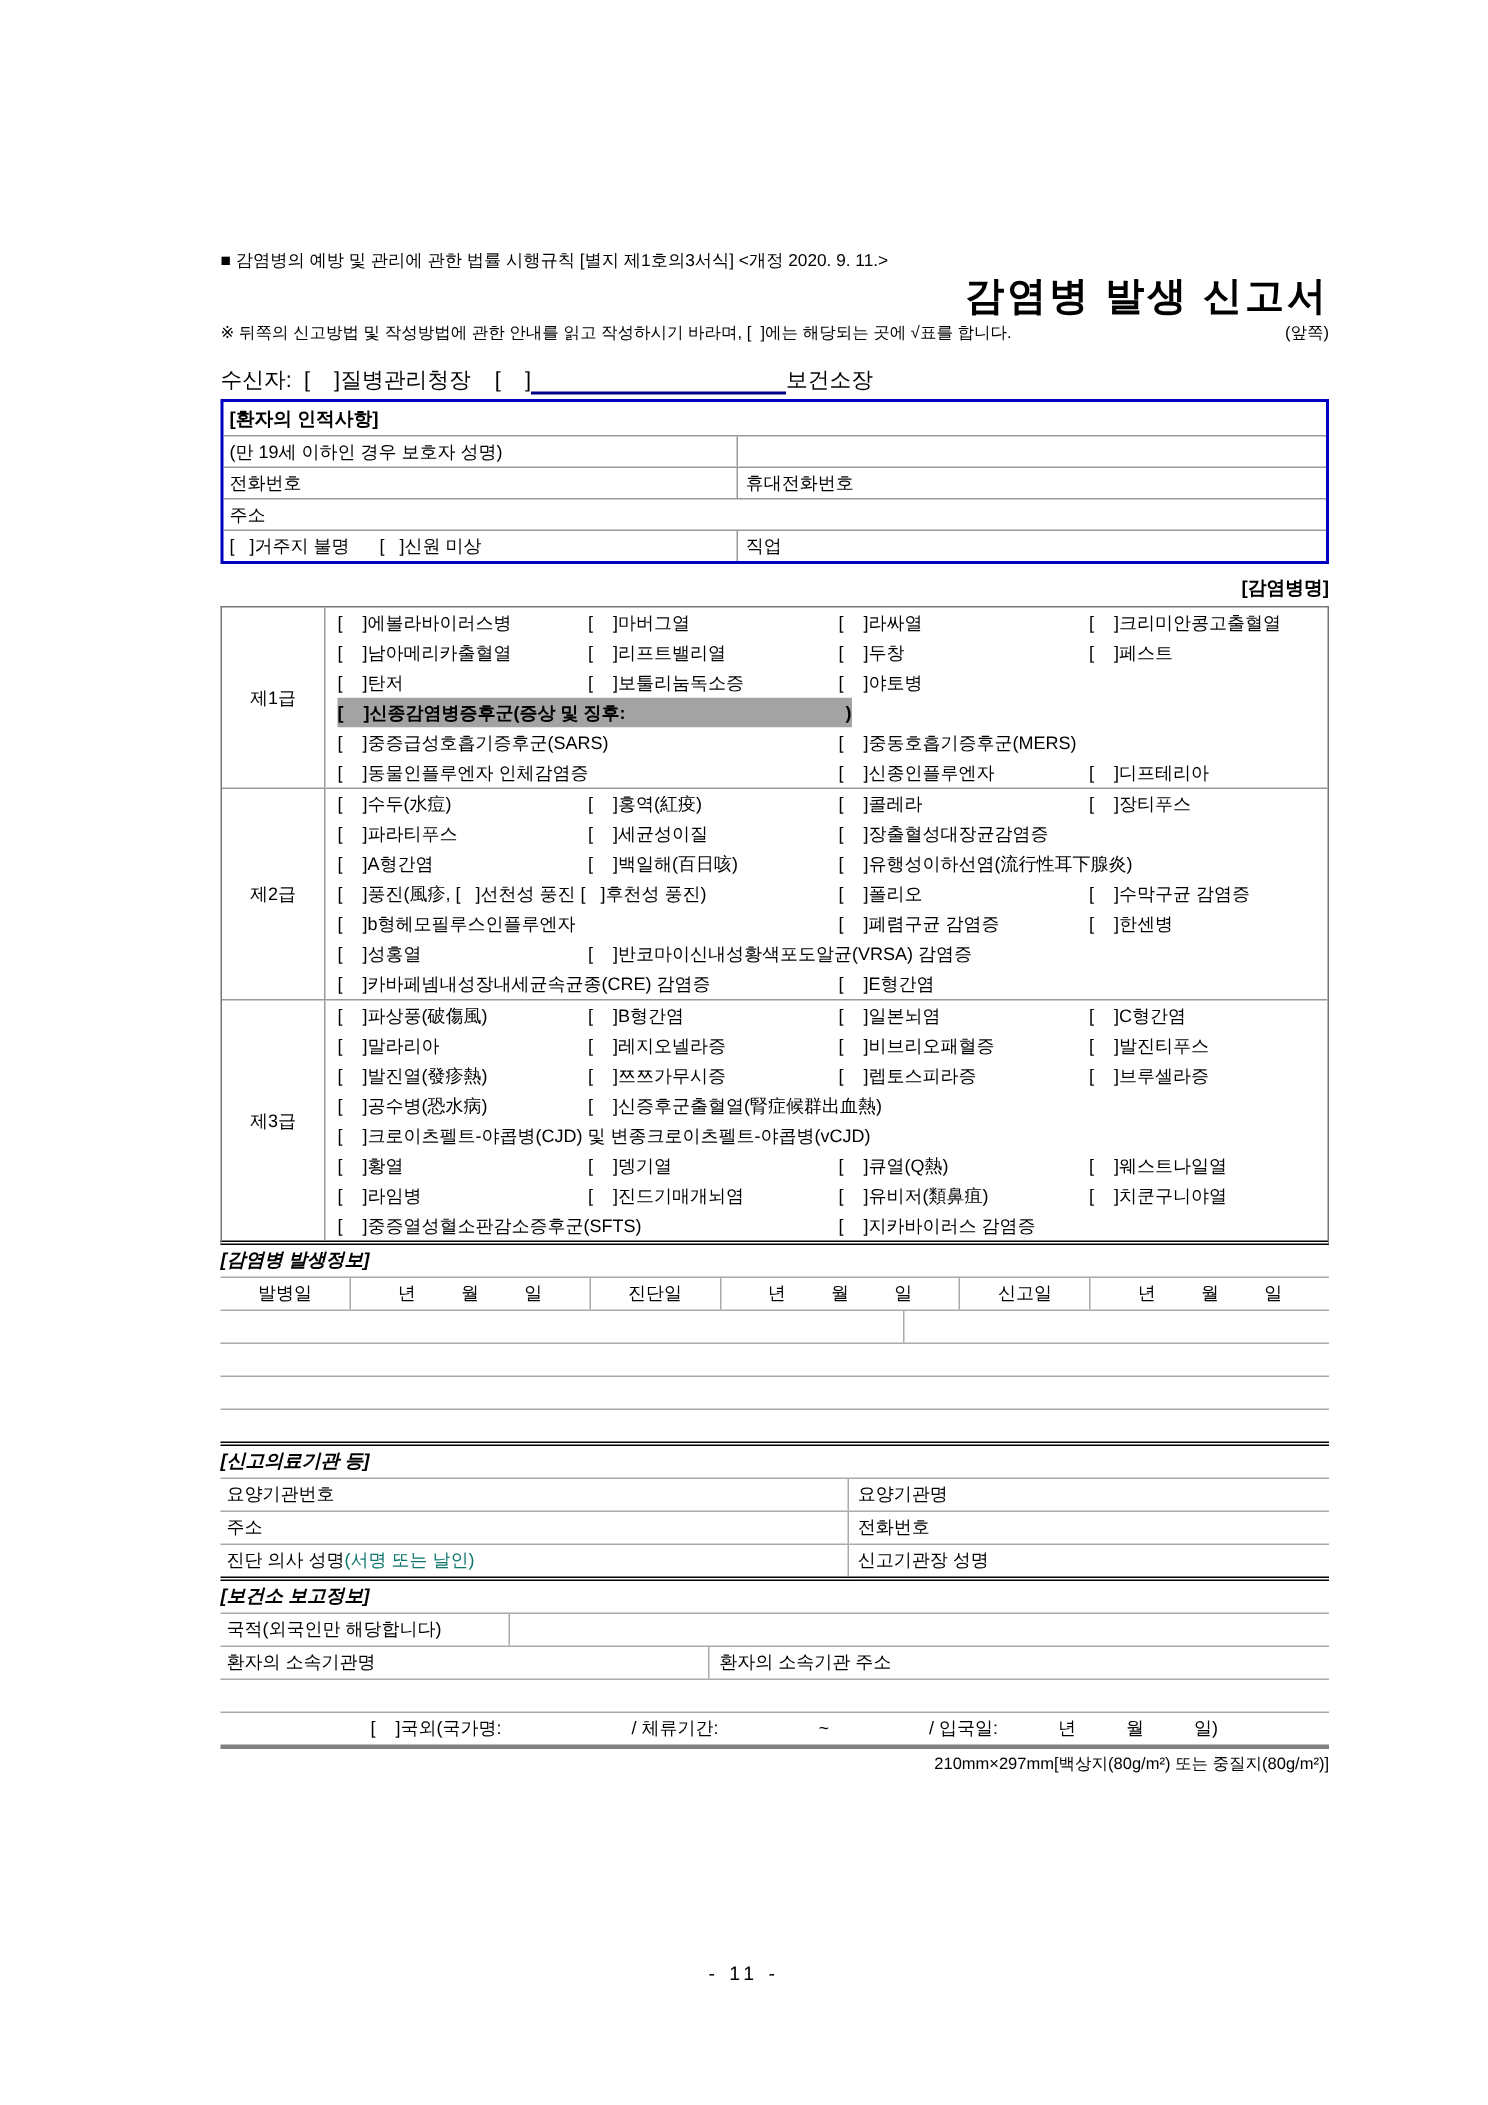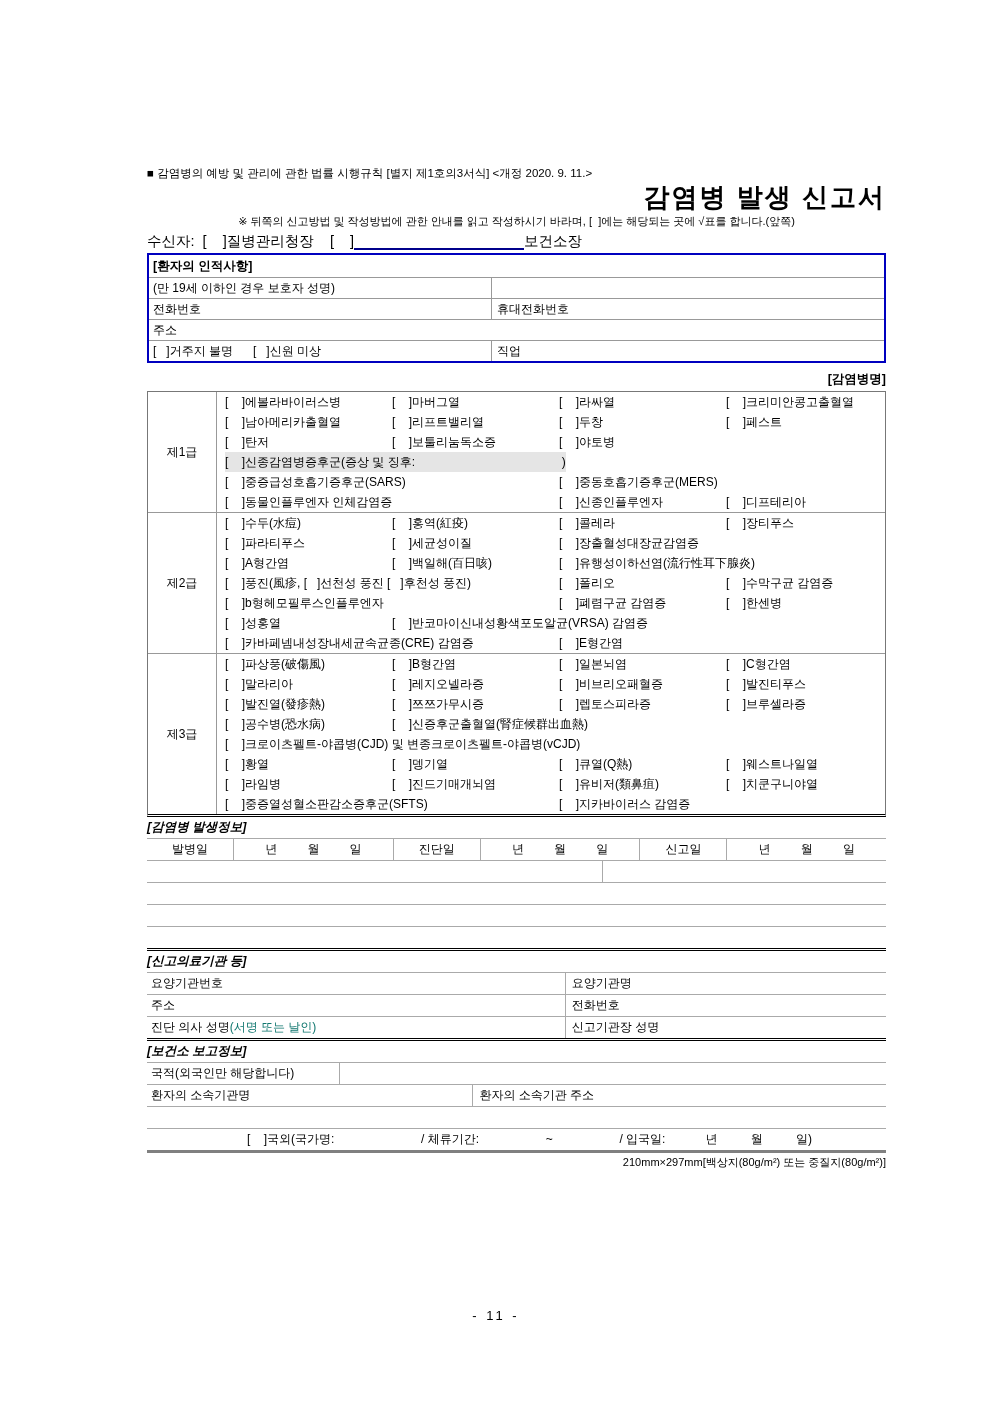--- a/index.html
+++ b/index.html
@@ -2,42 +2,42 @@
 <html><head>
 <meta charset="utf-8">
 <style>
   html,body{margin:0;padding:0;}
   body{width:992px;height:1403px;background:#ffffff;color:#000;
        font-family:"Liberation Sans","DejaVu Sans",sans-serif;position:relative;overflow:hidden;}
   .page{position:absolute;left:147px;top:166px;width:739px;}
 
   .reg-line{font-size:11.5px;white-space:pre;}
   .form-title{text-align:right;font-size:26px;font-weight:800;letter-spacing:2px;line-height:30px;margin-top:1px;}
-  .note-row{display:flex;justify-content:center;font-size:11px;margin-top:2px;white-space:pre;}
-  .recipient{font-size:14.5px;margin-top:3px;white-space:pre;display:flex;align-items:flex-end;line-height:18px;}
+  .note-row{display:flex;justify-content:space-between;font-size:11px;margin-top:2px;white-space:pre;}
+  .recipient{font-size:14.5px;margin-top:16px;white-space:pre;display:flex;align-items:flex-end;line-height:18px;}
   .blank-line{display:inline-block;width:170px;height:15px;border-bottom:2px solid #00008b;}
 
   
   .pbox{border:2px solid #0000bf;margin-top:3px;font-size:12px;}
   .sec-title{font-weight:bold;font-size:12.5px;padding:3px 4px 2px;white-space:pre;}
   .prow{display:flex;border-top:1px solid #999;height:20px;line-height:20px;white-space:pre;}
   .prow .l{width:46%;border-right:1px solid #999;padding-left:4px;overflow:hidden;}
   .prow .r{flex:1;padding-left:5px;overflow:hidden;}
   .prow .full{width:100%;padding-left:4px;}
 
   
   .dtitle{font-weight:bold;font-size:12.5px;margin-top:8px;padding-bottom:3px;white-space:pre;text-align:right;}
   .dtable{border:1px solid #777;border-bottom:3px double #000;font-size:12px;}
   .dgroup{display:flex;}
   .dgroup + .dgroup{border-top:1px solid #999;}
   .dlabel{width:68px;border-right:1px solid #999;display:flex;align-items:center;justify-content:center;white-space:pre;}
   .dgrid{flex:1;display:grid;grid-template-columns:1fr 1fr 1fr 1fr;}
   .dc{height:20px;line-height:20px;padding-left:8px;white-space:pre;overflow:hidden;}
   .s2{grid-column:span 2}.s3{grid-column:span 3}.s4{grid-column:span 4}
-  .hl-inner{display:inline-block;background:#e5e5e5;font-weight:normal;}
+  .hl-inner{display:inline-block;background:#a3a3a3;font-weight:bold;}
 
   
   .sec-head{font-weight:bold;font-size:12.5px;padding:2px 0 2px;white-space:pre;font-style:italic;}
   .itable,.ctable{font-size:12px;border-bottom:3px double #000;}
   .htable{font-size:12px;border-bottom:3px solid #808080;}
   .irow,.crow,.hrow{display:flex;border-top:1px solid #aaa;height:21px;line-height:21px;white-space:pre;}
   .dcell{border-right:1px solid #aaa;text-align:center;overflow:hidden;}
   .dcell:last-child{border-right:none;}
   .w-label{width:13.5%;}
   .w-date{width:19.83%;display:flex;justify-content:space-around;padding:0 16px;}

